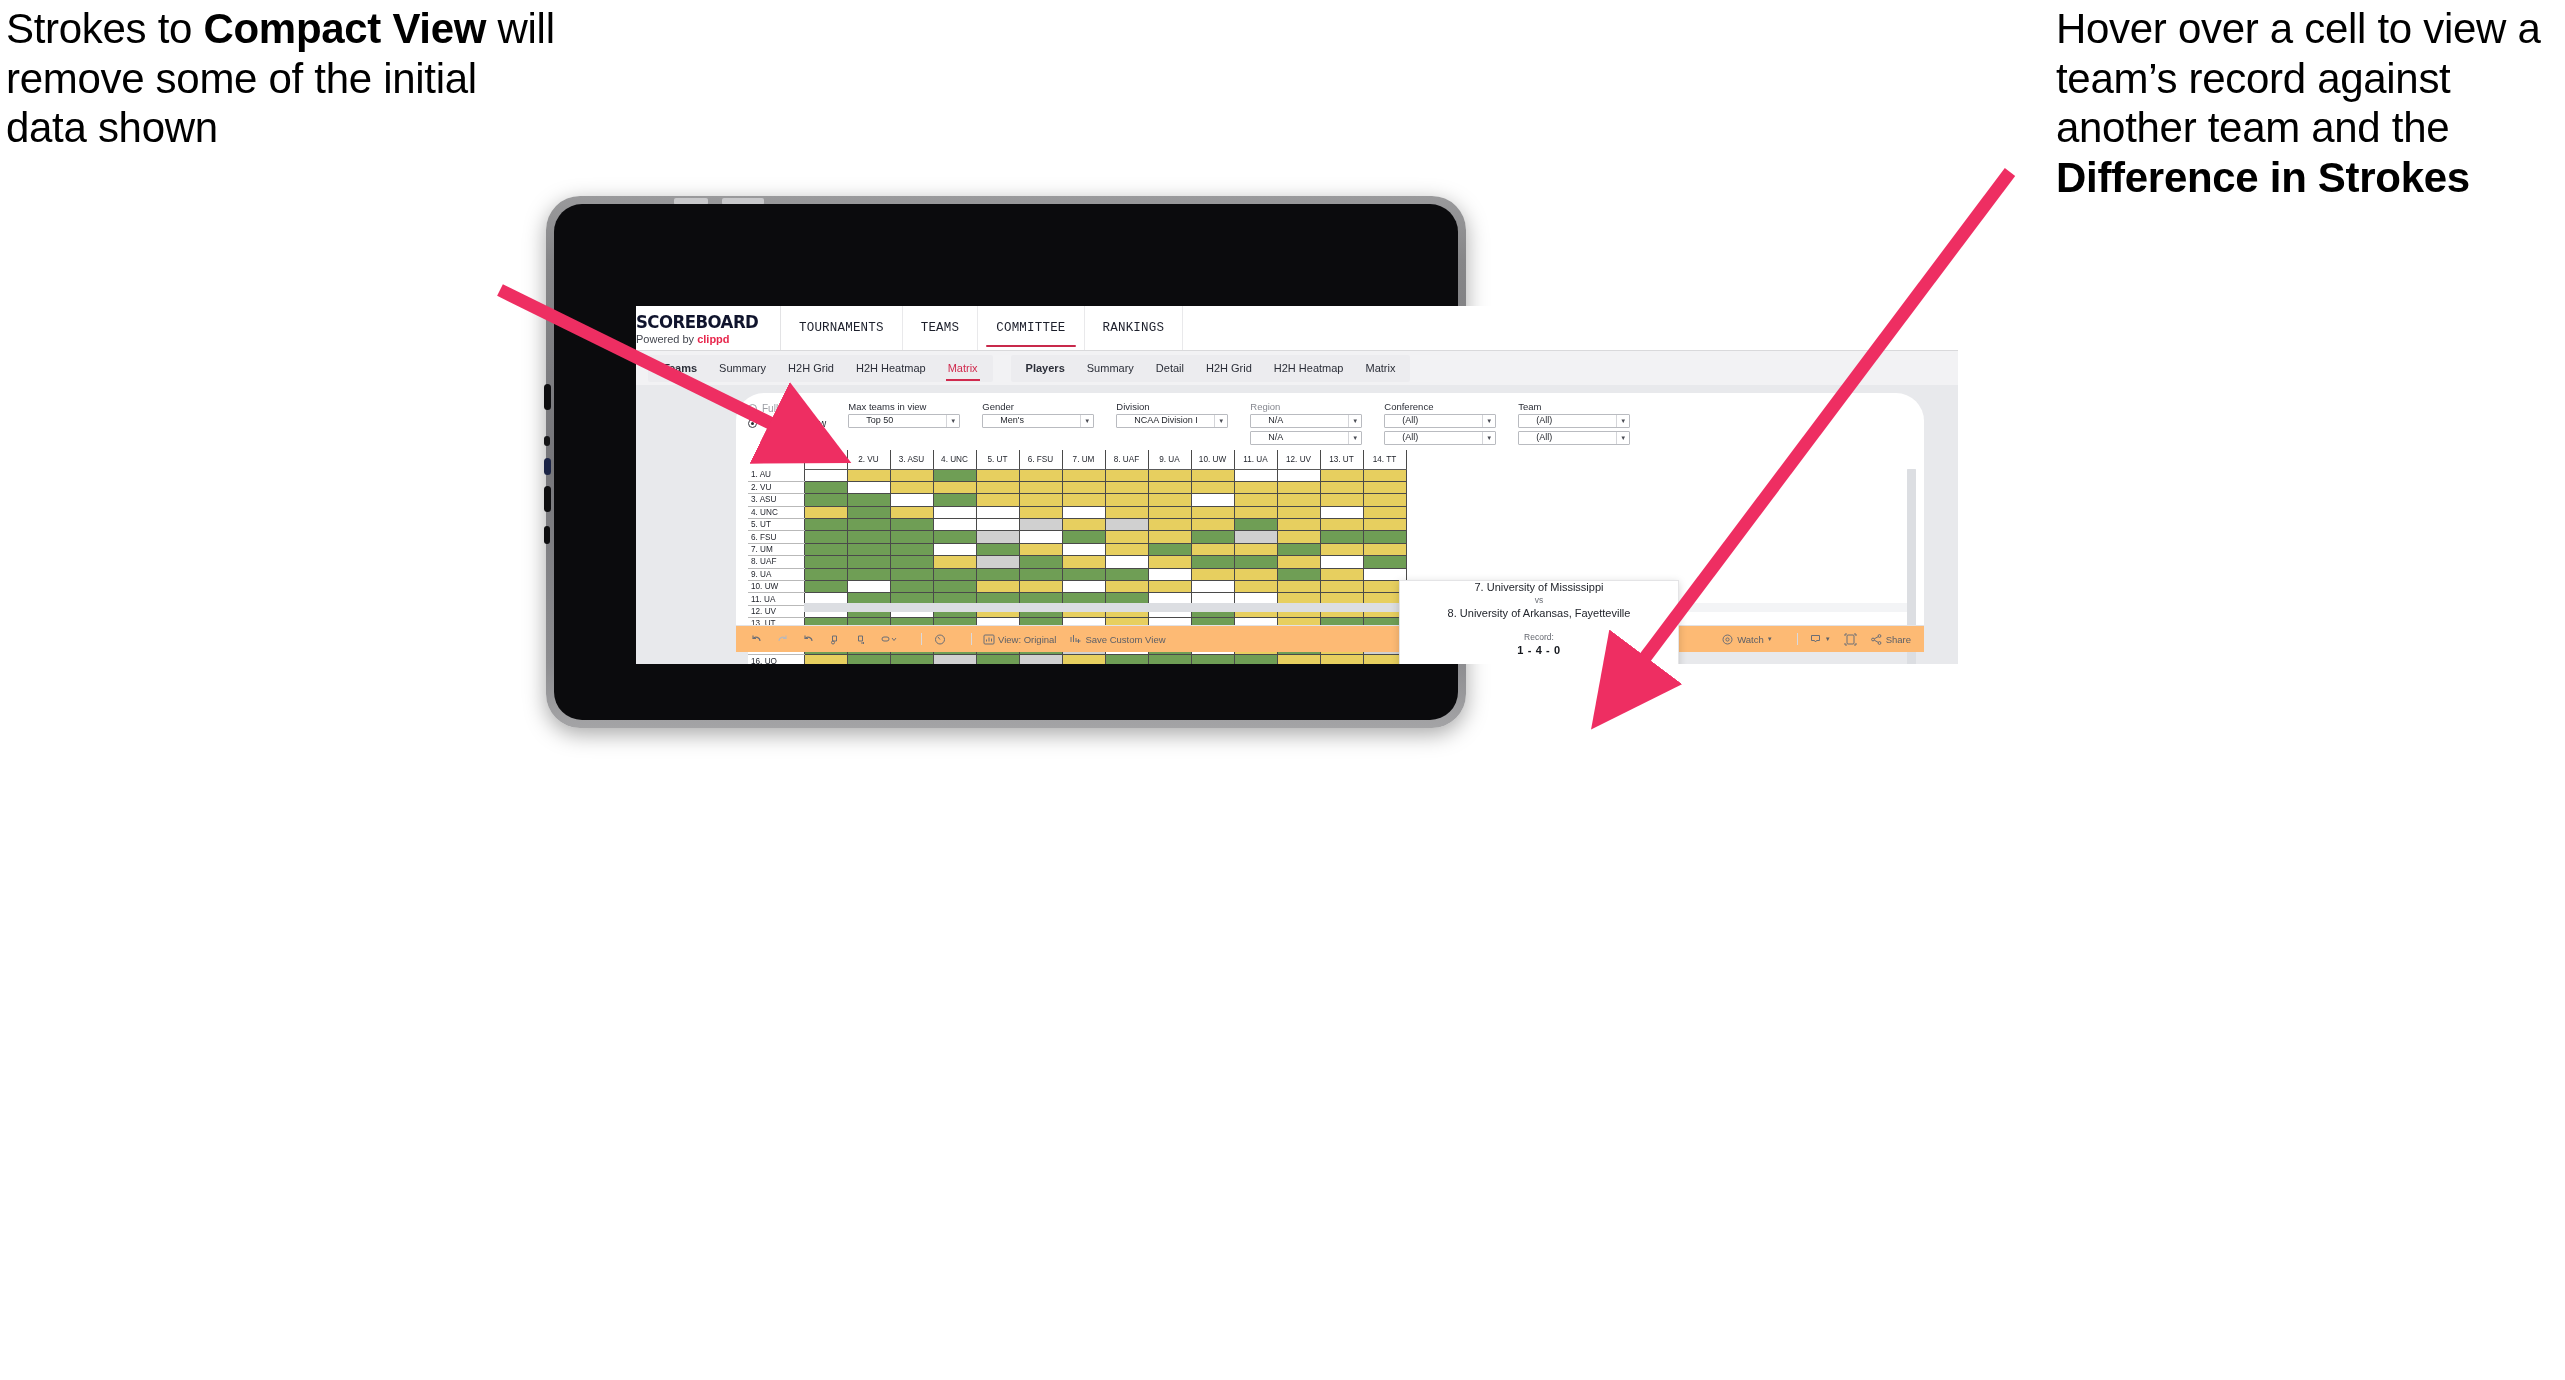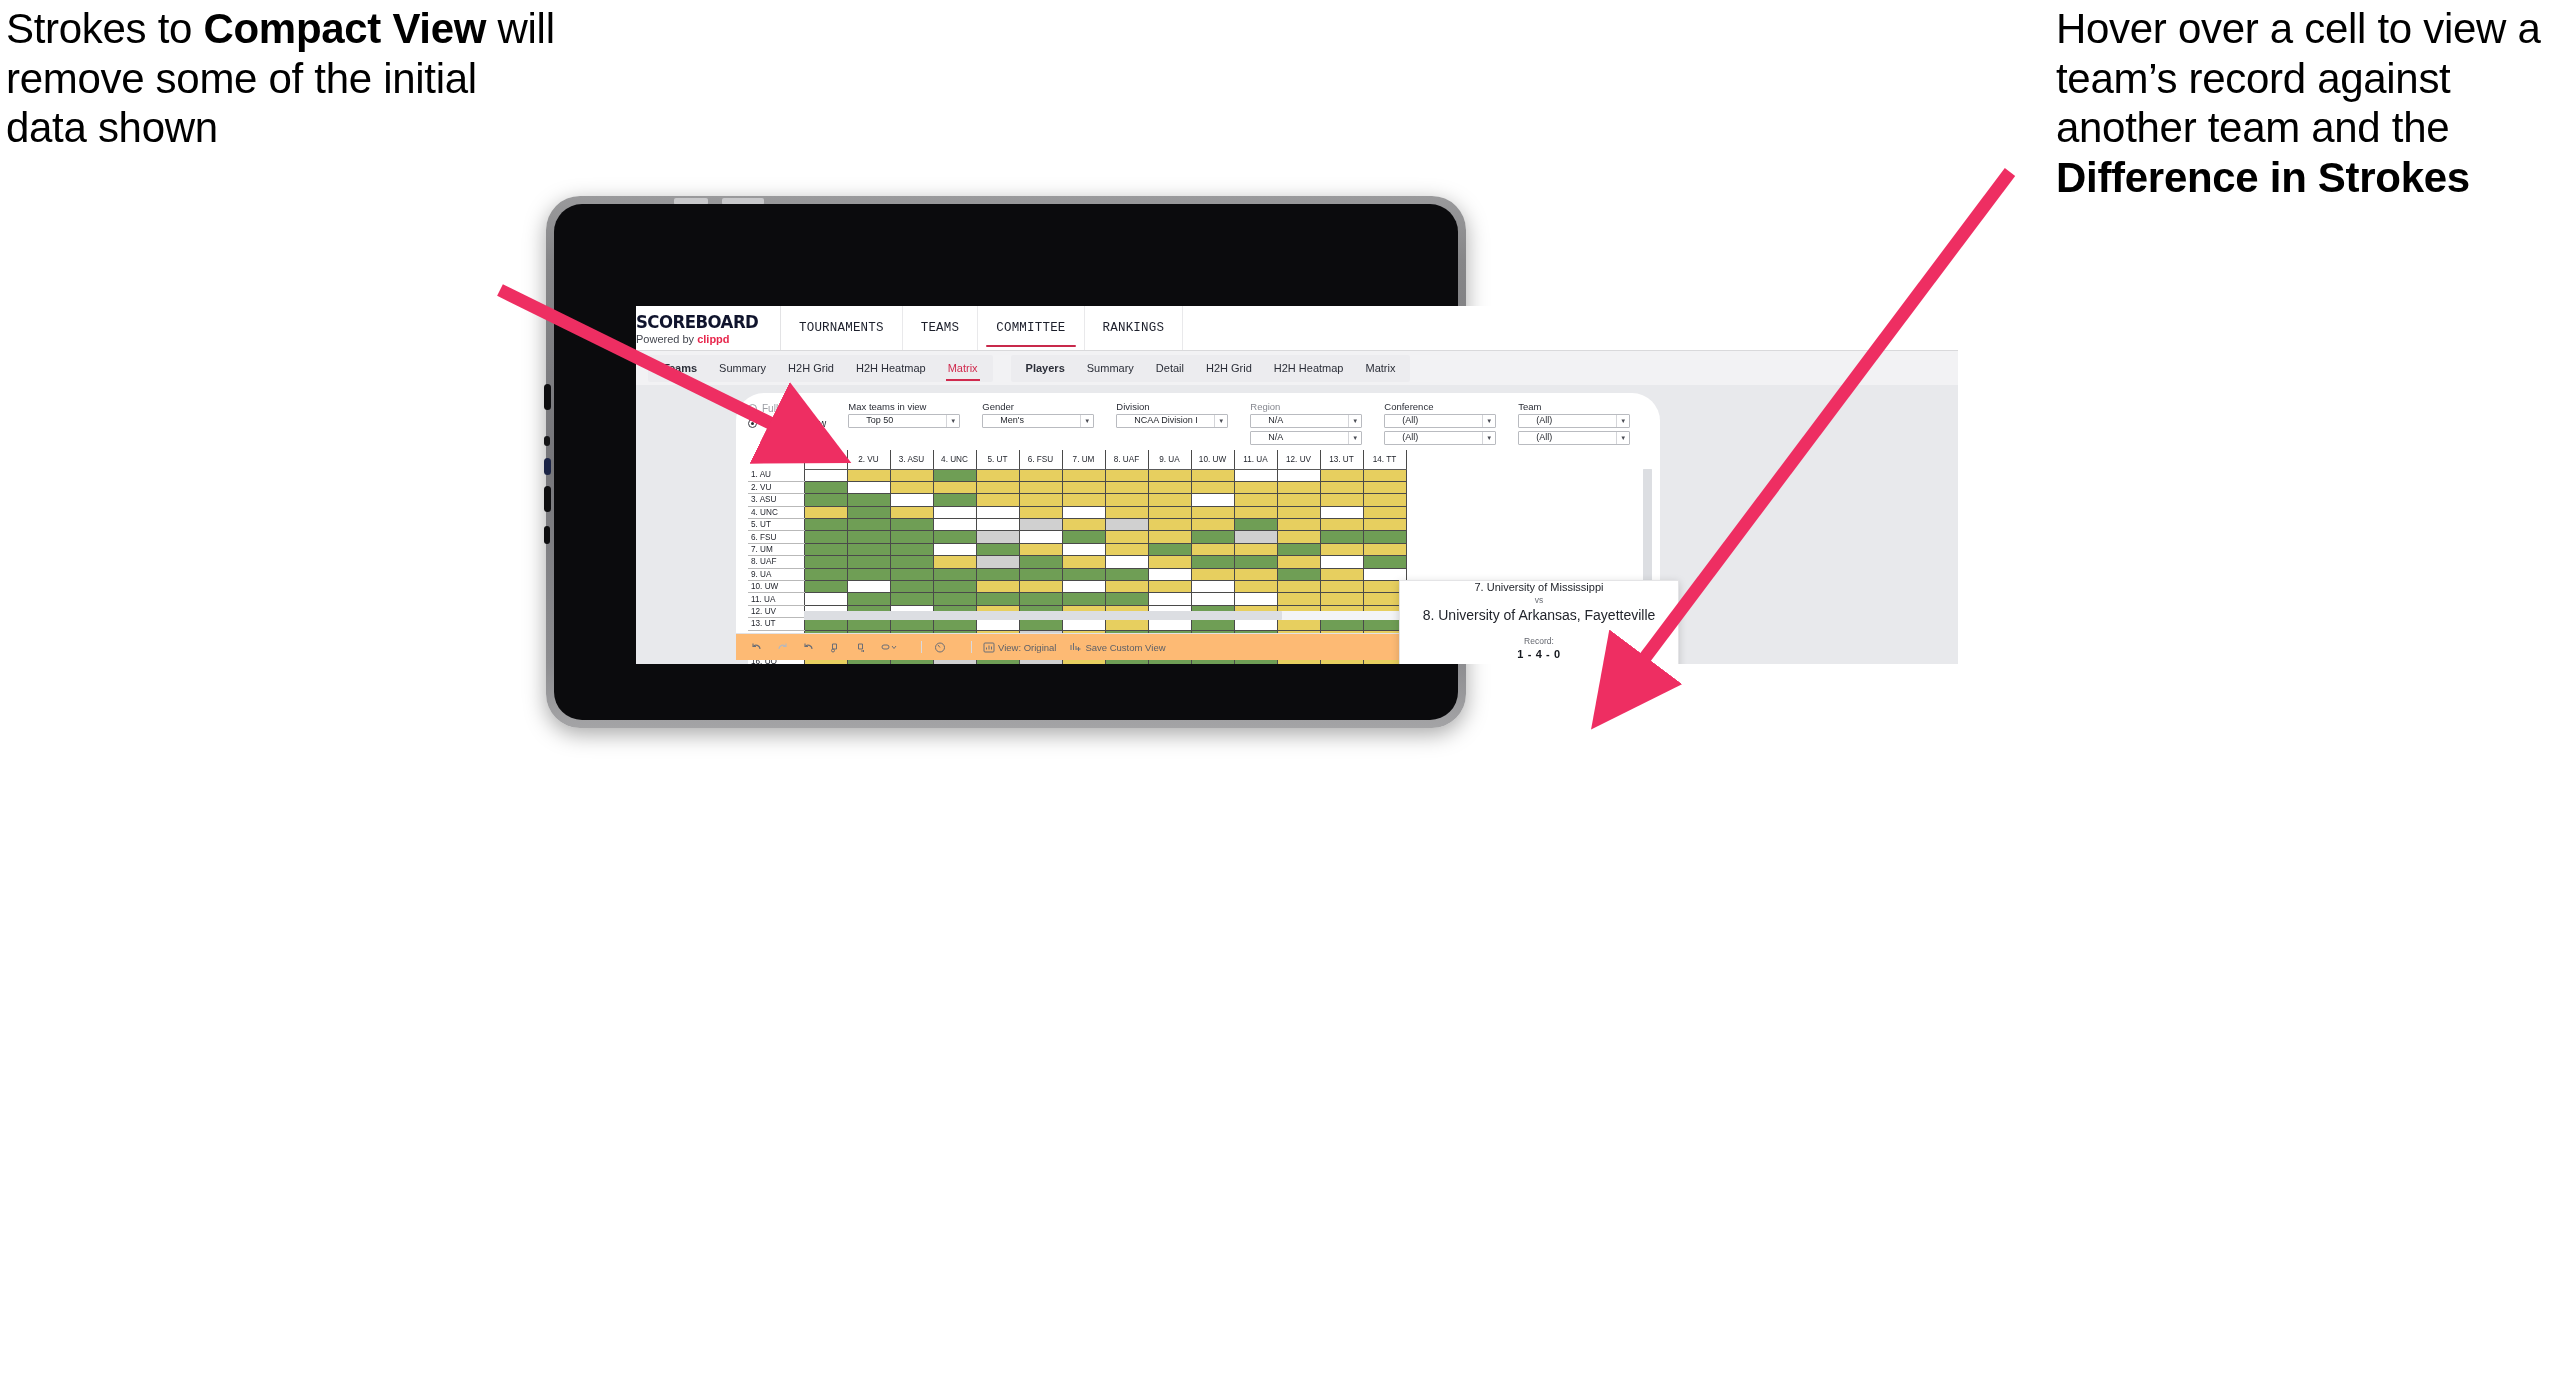--- a/index.html
+++ b/index.html
@@ -59,21 +59,21 @@
      border-bottom:1px solid #dcdce0;}
   .grp{display:flex;align-items:center;height:27px;background:#ececef;border-radius:2px;padding:0 4px;}
   .grp+ .grp{margin-left:18px;}
   .snav{font-size:11px;color:#2b2e38;padding:0 11px;line-height:27px;cursor:pointer;position:relative;}
   .snav.head{font-weight:700;}
   .snav.sel{color:#d02a4e;}
   .snav.sel::after{content:"";position:absolute;left:9px;right:9px;bottom:1px;height:2px;background:#d02a4e;}
 
   
   .vizwrap{position:absolute;left:0;top:79px;right:0;bottom:0;background:#e8e9ec;}
-  .viz{position:absolute;left:100px;top:8px;width:924px;bottom:4px;background:#fff;border-radius:28px;}
+  .viz{position:absolute;left:100px;top:8px;width:1188px;bottom:12px;background:#fff;border-radius:28px;}
 
   
   .filters{display:flex;align-items:flex-start;padding:8px 0 0 12px;gap:0;}
   .fgrp{margin-right:22px;}
   .flabel{font-size:9.5px;color:#2a2d36;margin-bottom:2px;white-space:nowrap;}
   .flabel.mut{color:#85878f;}
   .sel-box{width:112px;height:14px;border:1px solid #b9bbc0;background:#fff;border-radius:1px;
      display:flex;align-items:flex-start;font-size:9px;color:#1f2229;padding-left:17px;box-sizing:border-box;
      position:relative;cursor:pointer;margin-bottom:3px;}
   .sel-box .cv{flex:1;overflow:hidden;white-space:nowrap;}
@@ -111,21 +111,21 @@
   .vsb i{position:absolute;left:0;top:0;width:9px;height:268px;background:#dcdee2;border-radius:1px;display:block;}
   .hsb{position:absolute;left:56px;right:9px;bottom:-12px;height:9px;background:#f3f4f6;}
   .hsb i{position:absolute;left:0;top:0;height:9px;width:57%;background:#dcdee2;border-radius:1px;display:block;}
 
   
   .tip{position:absolute;left:663px;top:187px;width:280px;height:132px;background:#fff;
      border:1px solid #e4e4e6;box-shadow:0 2px 8px rgba(0,0,0,.17);z-index:25;
      display:flex;flex-direction:column;align-items:center;box-sizing:border-box;}
   .tip .t1{font-size:11px;color:#22252c;font-weight:400;}
   .tip .vs{font-size:8.5px;color:#6c6f77;margin:2px 0;}
-  .tip .t2{font-size:14px;color:#22252c;}
+  .tip .t2{font-size:11px;color:#22252c;}
   .tip .lab{font-size:8.5px;color:#63666e;margin-top:13px;}
   .tip .val{font-size:11px;color:#15181e;font-weight:700;margin-top:2px;letter-spacing:.6px;}
 
   
   .tbar{position:absolute;left:0;right:0;bottom:0;height:26px;background:#fdba74;
      border-top:1px solid #e2e2e5;display:flex;align-items:center;padding-left:14px;gap:0;}
   .ti{display:flex;align-items:center;color:#5d6068;font-size:9.5px;margin-right:13px;gap:3px;cursor:pointer;}
   .ti svg{display:block;}
   .tsep{width:1px;height:12px;background:#d9d9dd;margin:0 11px;}
 </style>

